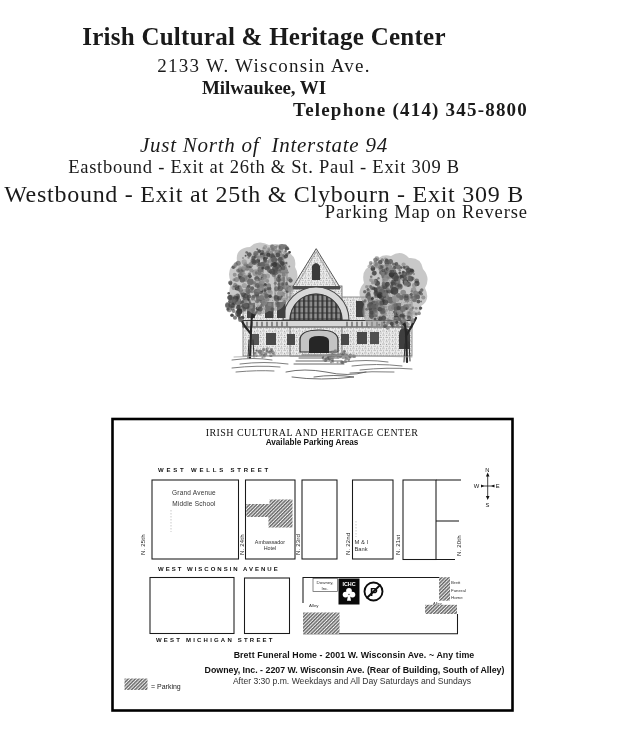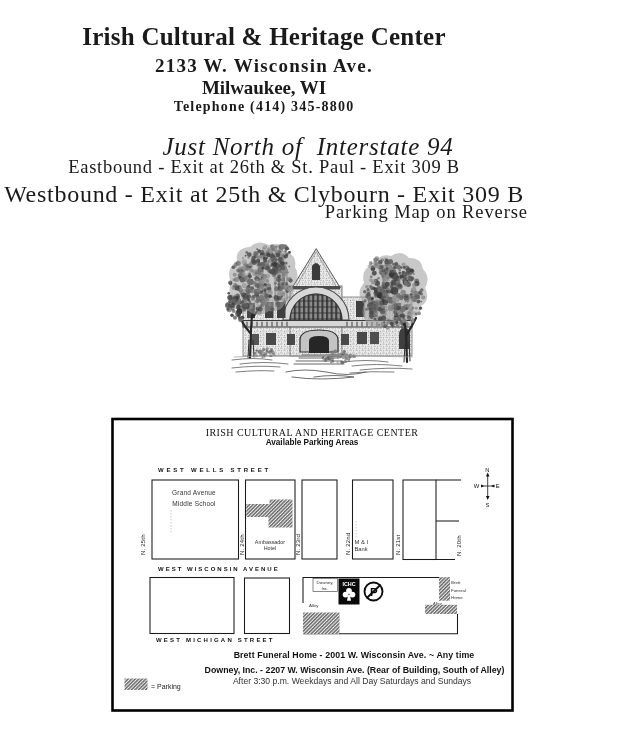--- a/index.html
+++ b/index.html
@@ -5,27 +5,27 @@
   html,body{margin:0;padding:0;}
   body{width:626px;height:740px;background:#ffffff;position:relative;overflow:hidden;
        font-family:"Liberation Serif", serif;}
   .abs{position:absolute;left:0;width:528px;text-align:center;color:#1a1a1a;}
 </style>
 </head>
 <body>
 
 <div class="abs" style="top:23px;font-size:25px;font-weight:bold;letter-spacing:0.25px;">Irish Cultural &amp; Heritage Center</div>
 
-<div class="abs" style="top:55px;font-size:19px;font-weight:bold;letter-spacing:1.25px;">2133 W. Wisconsin Ave.</div>
+<div class="abs" style="top:55px;font-size:19px;font-weight:normal;letter-spacing:1.25px;">2133 W. Wisconsin Ave.</div>
 
 <div class="abs" style="top:77px;font-size:19px;font-weight:bold;letter-spacing:-0.1px;text-align:center;">Milwaukee, WI</div>
 
-<div class="abs" style="top:98.5px;font-size:14px;font-weight:bold;letter-spacing:1.2px;">Telephone (414) 345-8800</div>
-
-<div class="abs" style="top:133px;font-size:25px;font-style:italic;letter-spacing:0.75px;padding-left:44px;">Just North of&nbsp; Interstate 94</div>
+<div class="abs" style="top:98.5px;font-size:19px;font-weight:bold;letter-spacing:1.2px;text-align:right;">Telephone (414) 345-8800</div>
+
+<div class="abs" style="top:133px;font-size:21px;font-style:italic;letter-spacing:0.75px;">Just North of&nbsp; Interstate 94</div>
 
 <div class="abs" style="top:157px;font-size:18.5px;letter-spacing:0.73px;">Eastbound - Exit at 26th &amp; St. Paul - Exit 309 B</div>
 
 <div class="abs" style="top:180.5px;font-size:24px;letter-spacing:0.73px;">Westbound - Exit at 25th &amp; Clybourn - Exit 309 B</div>
 
 <div class="abs" style="top:202px;font-size:18.5px;letter-spacing:0.9px;text-align:right;">Parking Map on Reverse</div>
 
 <svg id="bldg" width="626" height="740" viewBox="0 0 626 740" style="position:absolute;left:4px;top:0;filter:blur(0.35px);">
 <defs>
 <pattern id="stone" width="6" height="4.4" patternUnits="userSpaceOnUse">

